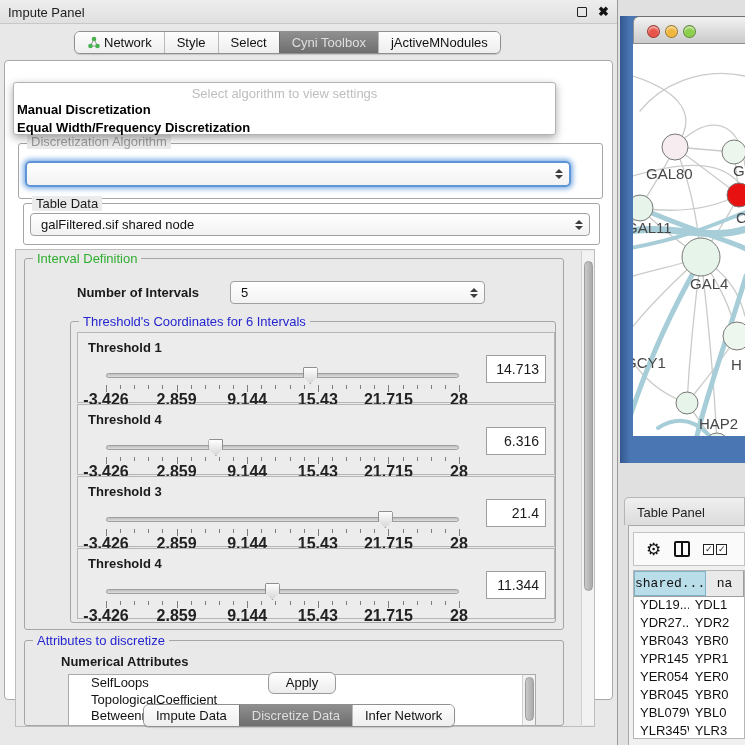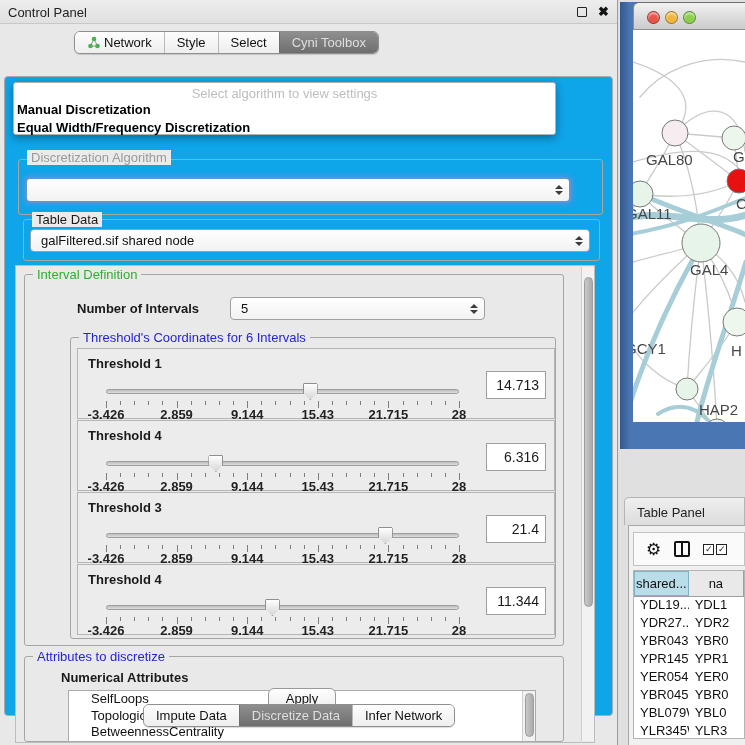--- a/index.html
+++ b/index.html
@@ -15,21 +15,21 @@
   #cp-close { position:absolute; right:8px; top:4px; font-size:13px; font-weight:bold; color:#111; }
 
   
   .seg { position:absolute; display:flex; height:23px; border:1px solid #8f8f8f; border-radius:6px; overflow:hidden; background:#f7f7f7; box-shadow:0 1px 1px rgba(0,0,0,.15); }
   .seg-item { display:flex; align-items:center; gap:4px; padding:0 12px; font-size:13px; color:#111; background:linear-gradient(#fdfdfd,#eeeeee); border-left:1px solid #b9b9b9; white-space:nowrap; }
   .seg-item:first-child { border-left:none; }
   .seg-item.sel { background:linear-gradient(#8f8f8f,#6e6e6e); color:#dfdfdf; border-left-color:#6e6e6e; }
   #top-tabs { left:74px; top:31px; }
   #bottom-tabs { left:143px; top:704px; }
 
-  #main-panel { position:absolute; left:4px; top:76px; width:609px; height:640px; background:#0ea5e9; border:1px solid #a9a9a9; border-radius:4px; }
+  #main-panel { position:absolute; left:4px; top:60px; width:609px; height:640px; background:#ffffff; border:1px solid #a9a9a9; border-radius:4px; }
 
   .groupbox { position:absolute; border:1px solid #a6a6a6; border-radius:3px; }
   .group-title { position:absolute; top:-8px; left:8px; padding:0 4px; font-size:13px; background:#ebebeb; white-space:nowrap; }
   .gt-green { color:#2fae2f; background:#e9e9e9; }
   .gt-blue { color:#2525d0; background:#e9e9e9; }
   .gt-gray { color:#9a9a9a; }
 
   .combo { position:absolute; background:linear-gradient(#ffffff,#f2f2f2); border:1px solid #9f9f9f; border-radius:4px; display:flex; align-items:center; padding-left:10px; font-size:13px; color:#111; }
   .combo .spin { position:absolute; right:6px; top:50%; transform:translateY(-50%); display:flex; flex-direction:column; gap:2px; }
   .combo .spin i { width:0; height:0; border-left:4px solid transparent; border-right:4px solid transparent; display:block; }
@@ -62,70 +62,70 @@
   .thr-row { position:relative; width:478px; height:71px; margin:0 0 1px 4px; background:#ececec; border:1px solid #b6b6b6; }
   .thr-label { position:absolute; left:10px; top:7px; font-weight:bold; font-size:13px; }
   .thr-slider { position:absolute; left:28px; top:36px; width:353px; height:14px; }
   .thr-track { position:absolute; left:0; right:0; top:4px; height:5px; background:linear-gradient(#bdbdbd,#dedede); border:1px solid #9f9f9f; border-radius:3px; }
   .thr-thumb { position:absolute; top:-2px; width:15px; height:17px; margin-left:-7px; background:linear-gradient(#fefefe,#d7d7d7); border:1px solid #8f8f8f; clip-path:polygon(8% 0,92% 0,100% 10%,100% 58%,50% 100%,0 58%,0 10%); }
   .thr-ticks { position:absolute; left:28px; top:52px; width:353px; height:7px; }
   .tick { position:absolute; top:0; width:1px; background:#7d7d7d; }
   .tick.minor { height:4px; }
   .tick.major { height:7px; }
   .thr-ticklabels { position:absolute; left:28px; top:58px; width:353px; height:12px; }
-  .ticklabel { position:absolute; transform:translateX(-50%); font-size:13px; font-weight:bold; color:#222; white-space:nowrap; }
+  .ticklabel { position:absolute; transform:translateX(-50%); font-size:16px; font-weight:bold; color:#222; white-space:nowrap; }
   .thr-value { position:absolute; right:8px; top:22px; width:60px; height:28px; background:#fff; border:1px solid #9f9f9f; font-size:14px; display:flex; align-items:center; justify-content:flex-end; padding-right:6px; }
 
   #attr-group { left:8px; top:390px; width:540px; height:86px; }
   #attr-list-title { position:absolute; left:45px; top:404px; font-weight:bold; font-size:13px; }
   #attr-list { position:absolute; left:52px; top:424px; width:468px; height:52px; background:#fff; border:1px solid #ababab; overflow:hidden; }
   .attr-item { font-size:13px; padding-left:22px; line-height:16.5px; color:#111; white-space:nowrap; }
   #attr-scrollbar { right:0; top:0; bottom:0; }
   #attr-scrollbar .thumb { top:2px; height:44px; }
 
   #apply-btn { position:absolute; left:263px; top:611px; width:68px; height:22px; background:linear-gradient(#ffffff,#ececec); border:1px solid #9a9a9a; border-radius:6px; font-size:13px; text-align:center; line-height:20px; color:#111; }
 
   
   #right-col { position:absolute; left:618px; top:0; width:127px; height:745px; background:#e0e0e0; }
 
-  #net-window { position:absolute; left:2px; top:2px; width:125px; height:447px; background:linear-gradient(90deg,#33588f,#4a76b3 10px); }
+  #net-window { position:absolute; left:2px; top:16px; width:125px; height:447px; background:linear-gradient(90deg,#33588f,#4a76b3 10px); }
   #net-titlebar { position:absolute; left:13px; top:0; right:0; height:28px; background:linear-gradient(#f2f2f2,#cbcbcb); border-bottom:1px solid #8e8e8e; border-top:1px solid #6f6f6f; border-left:1px solid #8e8e8e; border-top-left-radius:6px; }
   .tl { position:absolute; top:8px; width:13px; height:13px; border-radius:50%; border:1px solid rgba(0,0,0,.35); box-shadow:inset 0 2px 2px rgba(255,255,255,.55); }
   #net-canvas { position:absolute; left:13px; top:28px; width:112px; height:392px; background:#fff; }
   #net-canvas svg { display:block; }
 
   #table-panel { position:absolute; left:6px; top:457px; width:121px; height:267px;margin-top:40px; }
   #tp-titlebar { position:absolute; left:0; top:0; width:100%; height:28px; background:linear-gradient(#efefef,#dcdcdc); border:1px solid #b5b5b5; border-bottom:none; border-top-left-radius:5px; }
   #tp-title { position:absolute; left:12px; top:7px; font-size:13px; color:#222; }
   #tp-body { position:absolute; left:4px; top:28px; right:-1px; bottom:0; background:#f0f0f0; border:1px solid #a8a8a8; }
   #tp-toolbar { position:absolute; left:4px; top:6px; right:0; height:34px; background:#fafafa; border:1px solid #c2c2c2; display:flex; align-items:center; gap:13px; padding-left:12px; }
   .gear-glyph { font-size:17px; color:#111; line-height:1; }
   .split-icon { width:16px; height:16px; border:2px solid #111; border-radius:2px; position:relative; }
   .split-icon div { position:absolute; left:50%; top:0; bottom:0; width:2px; margin-left:-1px; background:#111; }
   .cb-pair { display:flex; gap:2px; }
   .cb { width:11px; height:11px; border:1.5px solid #222; font-size:9px; line-height:9px; text-align:center; color:#222; background:#fff; }
 
   #tp-table { position:absolute; left:4px; top:44px; right:0; bottom:24px; background:#fff; border:1px solid #b5b5b5; overflow:hidden; }
-  #tp-header { display:flex; height:26px; border-bottom:1px solid #9e9e9e; }
+  #tp-header { display:flex; height:26px; border-bottom:1px solid #9e9e9e;font-family:Liberation Mono, monospace; }
   .tp-hcell { font-size:13px; color:#111; display:flex; align-items:center; justify-content:center; border-right:1px solid #9e9e9e; }
   .tp-hcell.hl { background:#b9dde9; border:1px solid #7fb2c4; }
   .tp-hcell.plain { background:#e9e9e9; }
   .tp-row { display:flex; height:18px; }
   .tp-cell { font-size:13px; color:#111; padding-left:6px; white-space:nowrap; overflow:hidden; }
   #tp-hscroll { position:absolute; left:4px; right:0; bottom:4px; height:14px; background:#f1f1f1; border:1px solid #c6c6c6; }
   #tp-hscroll .thumb { position:absolute; left:2px; top:1.5px; width:92px; height:9px; background:linear-gradient(#d6d6d6,#b7b7b7); border:1px solid #a2a2a2; border-radius:5px; }
 </style>
 </head>
 <body>
 
 <div id="screen">
 
   <div id="control-panel">
     <div id="cp-titlebar">
-      <span id="cp-title">Control Panel</span>
+      <span id="cp-title">Impute Panel</span>
       <span id="cp-float"></span>
       <span id="cp-close">✖</span>
     </div>
 
     <div id="top-tabs" class="seg">
         <div class="seg-item">
           <svg width="13" height="13">
             <path d="M3.5,10 L7,3 L10.5,10 Z" fill="none" stroke="#9a9a9a" stroke-width="1"></path>
             <circle cx="7" cy="3" r="2.3" fill="#46b14e"></circle>
             <circle cx="3.5" cy="10" r="2.3" fill="#46b14e"></circle>
@@ -134,20 +134,23 @@
           <span>Network</span>
         </div>
         <div class="seg-item">
           <span>Style</span>
         </div>
         <div class="seg-item">
           <span>Select</span>
         </div>
         <div class="seg-item sel">
           <span>Cyni Toolbox</span>
+        </div>
+        <div class="seg-item">
+          <span>jActiveMNodules</span>
         </div>
       </div>
 
     <div id="main-panel">
 
       <div class="groupbox" style="left:13px;top:82px;width:585px;height:56px;">
         <span class="group-title gt-gray" style="top:-10px;">Discretization Algorithm</span>
       </div>
       <div id="algo-combo" class="combo">
         <span class="spin">

